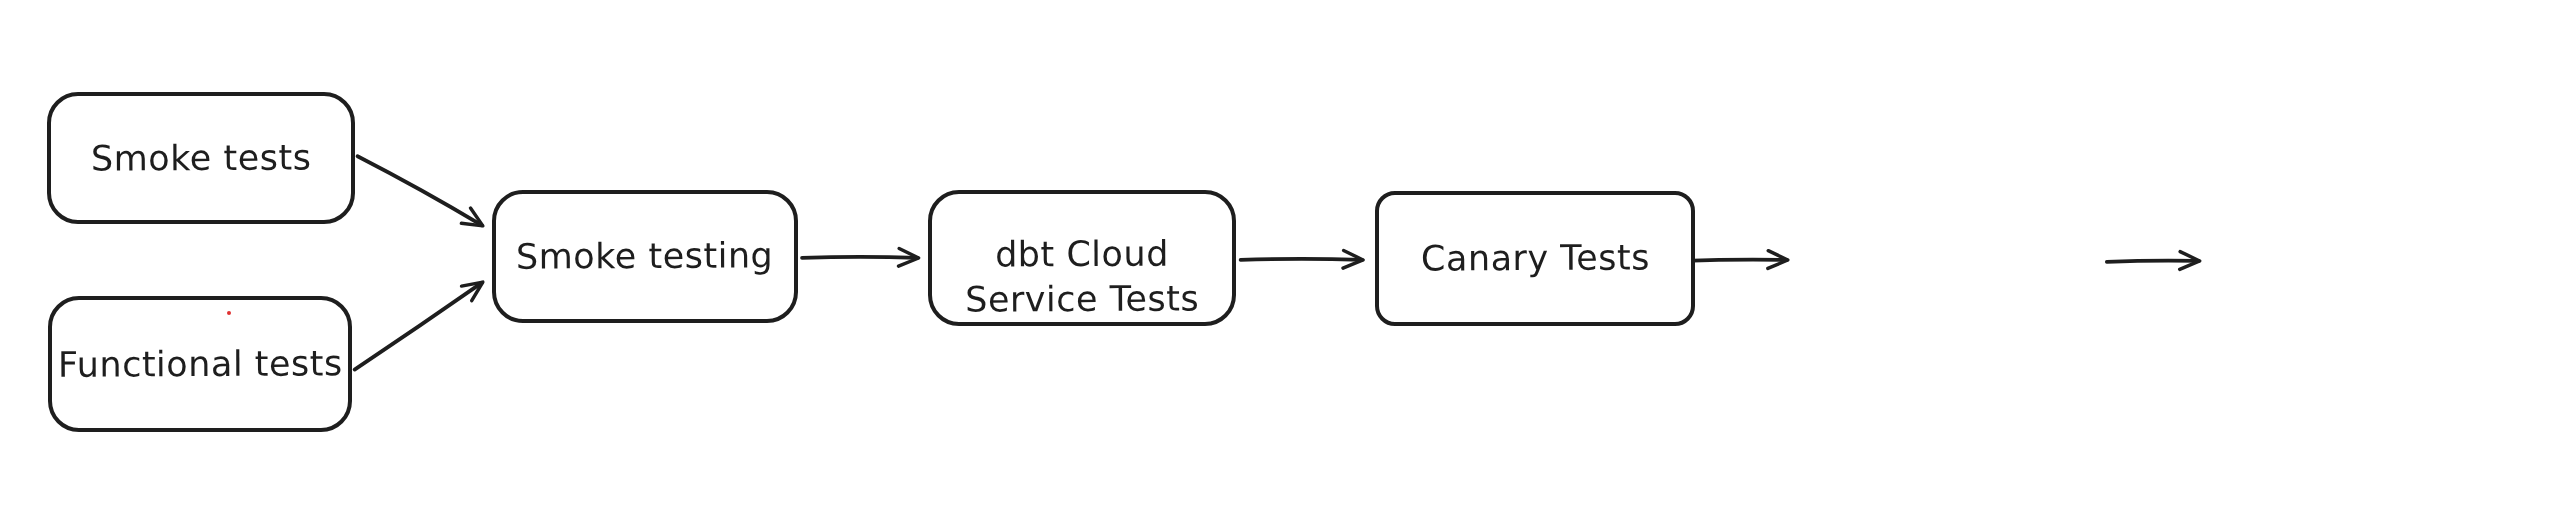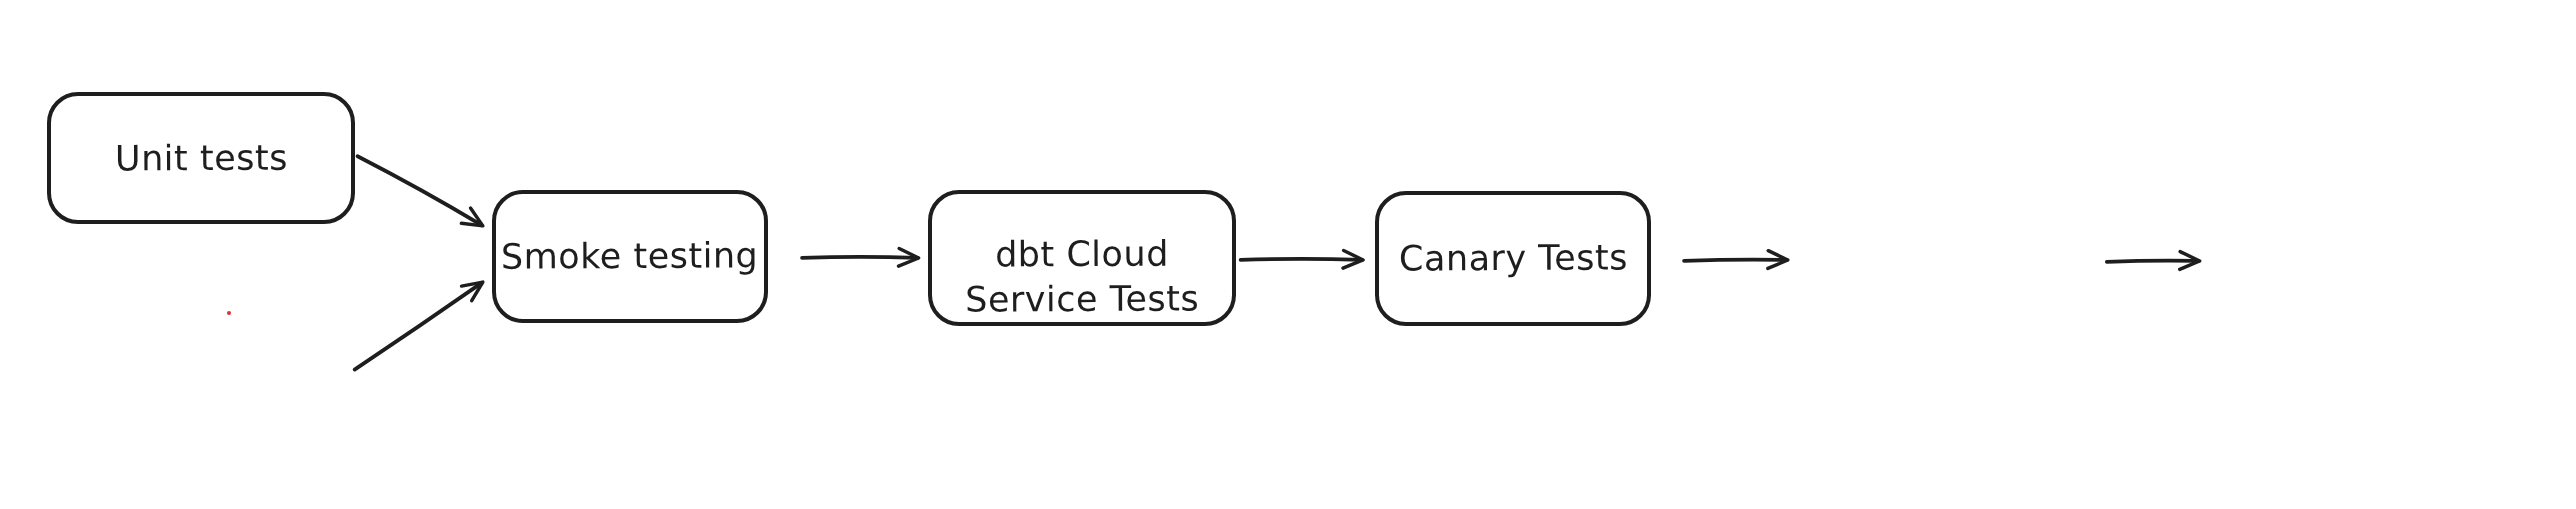--- a/index.html
+++ b/index.html
@@ -38,23 +38,23 @@
     font-size: 35px;
     line-height: 1.28;
     letter-spacing: 0.5px;
   }
   .node .label {
     white-space: pre-line;
     transform: rotate(-0.3deg);
   }
   .n-unit       { left:   47px; top:  92px; width: 308px; height: 132px; }
   .n-functional { left:   48px; top: 296px; width: 304px; height: 136px; }
-  .n-smoke      { left:  492px; top: 190px; width: 276px; height: 133px; }
+  .n-smoke      { left:  492px; top: 190px; width: 306px; height: 133px; }
   .n-dbt        { left:  928px; top: 190px; width: 308px; height: 136px; align-items: flex-end; }
-  .n-canary     { left: 1375px; top: 191px; width: 276px; height: 135px; }
+  .n-canary     { left: 1375px; top: 191px; width: 320px; height: 135px; border-radius: 20px; }
   .n-phased     { left: 1801px; top: 191px; width: 300px; height: 137px; }
   .n-you        { left: 2211px; top: 191px; width: 285px; height: 137px; }
   .stray-dot {
     position: absolute;
     left: 227px; top: 311px;
     width: 4px; height: 4px;
     border-radius: 50%;
     background: #e03131;
   }
 </style>
@@ -73,23 +73,26 @@
       <path d="M 362 158 Q 428 192 488 228" marker-end="url(#arrowhead)"></path>
       <path d="M 359 374 Q 425 330 488 286" marker-end="url(#arrowhead)"></path>
       <path d="M 812 261 Q 871 259 929 261" marker-end="url(#arrowhead)"></path>
       <path d="M 1256 263 Q 1318 261 1379 263" marker-end="url(#arrowhead)"></path>
       <path d="M 1705 264 Q 1758 262 1809 263" marker-end="url(#arrowhead)"></path>
       <path d="M 2133 265 Q 2180 263 2226 264" marker-end="url(#arrowhead)"></path>
     </g>
   </svg>
 
   <div class="node n-unit">
-    <span class="label">Unit tests</span>
+    <span class="label">Smoke tests</span>
   </div>
 
+  <div class="node n-functional">
+    <span class="label">Functional tests</span>
+  </div>
 
   <div class="node n-smoke">
     <span class="label">Smoke testing</span>
   </div>
 
   <div class="node n-dbt">
     <span class="label">dbt Cloud
 Service Tests</span>
   </div>
 

